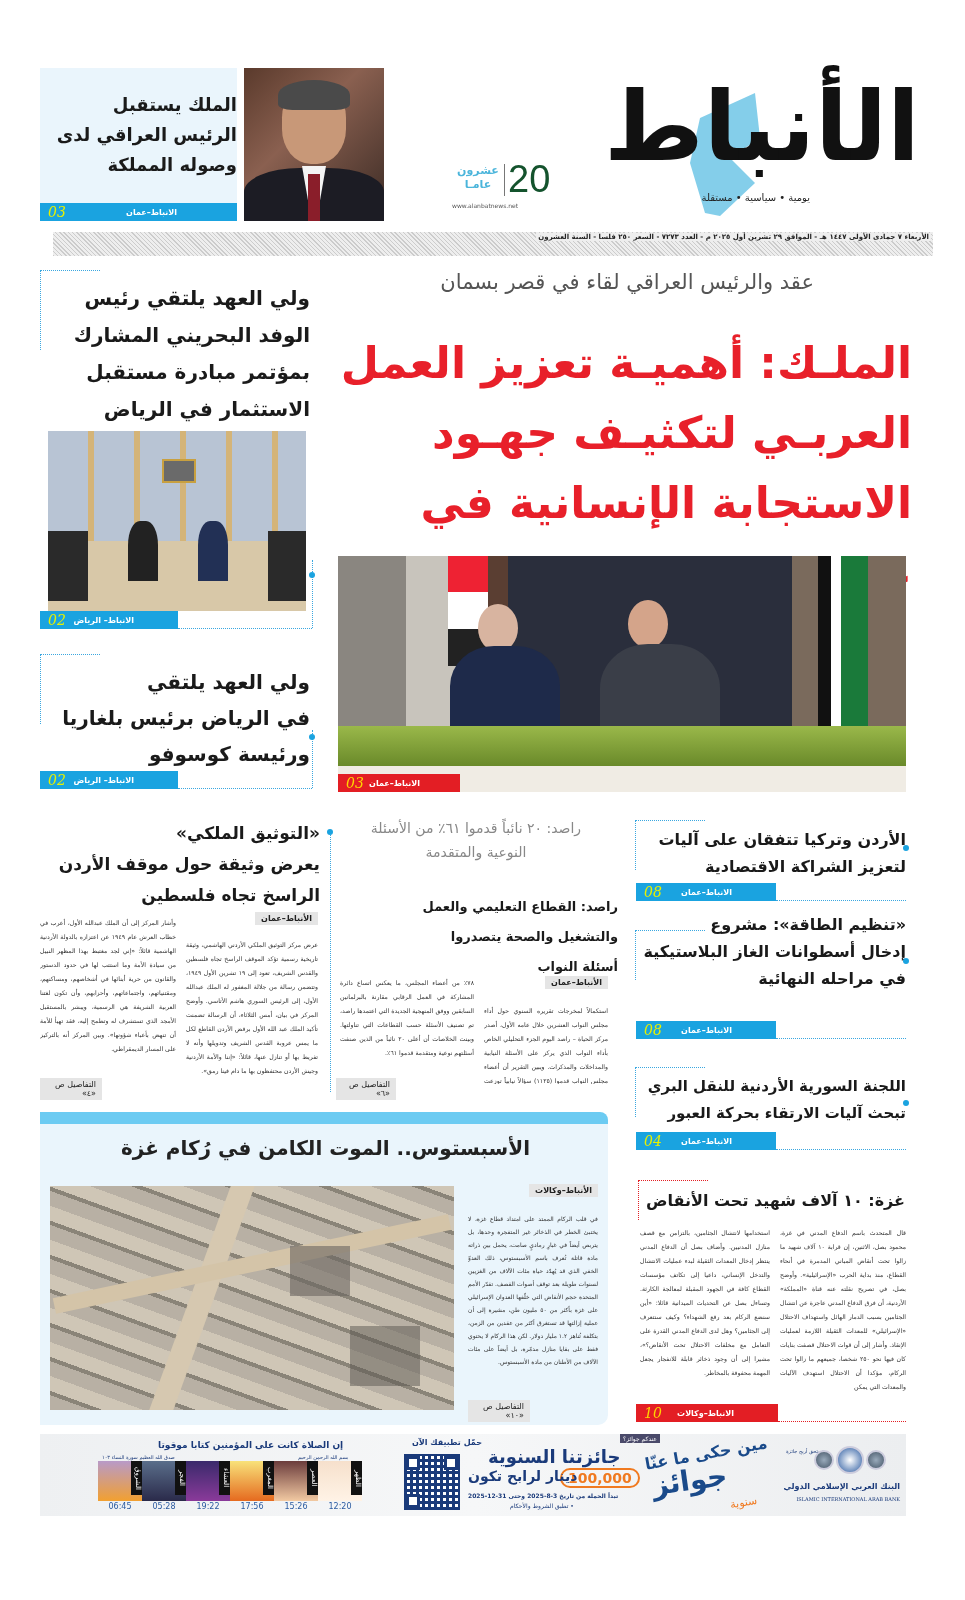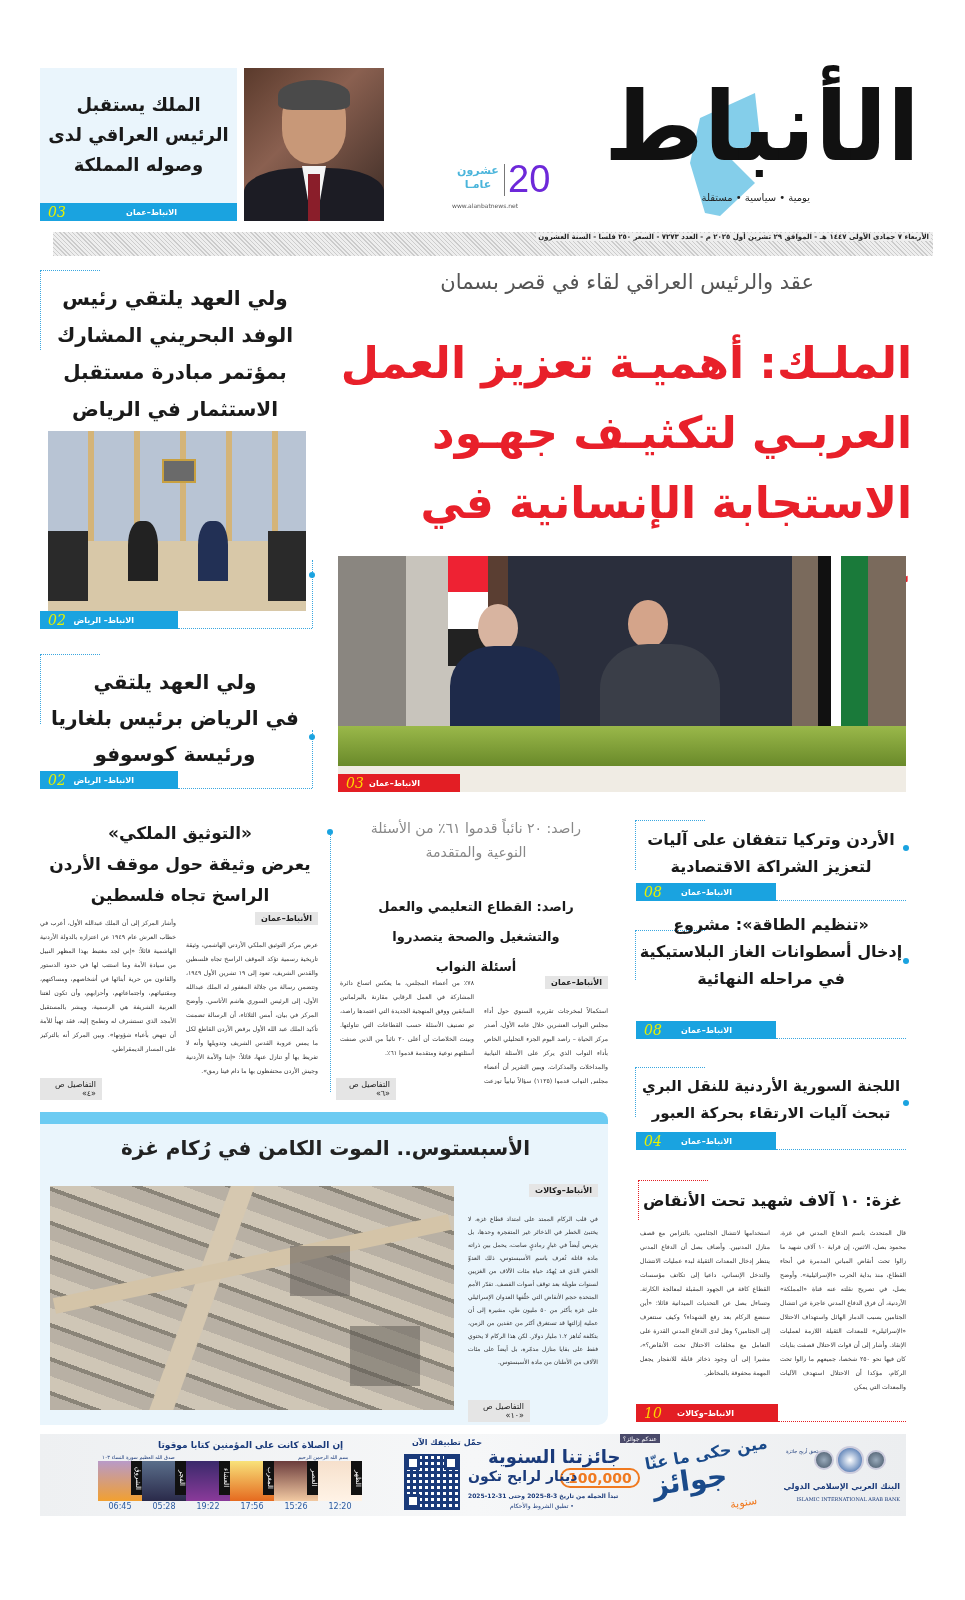--- a/index.html
+++ b/index.html
@@ -1,18 +1,18 @@
 <!DOCTYPE html>
 <html><head>
 <meta charset="utf-8">
 <style>
 *{box-sizing:border-box;margin:0;padding:0}
 body{width:965px;height:1600px;background:#fff;font-family:"DejaVu Sans",sans-serif;position:relative;overflow:hidden;direction:rtl;color:#1a1a1a}
 .abs{position:absolute}
-.hl{font-weight:bold;text-align:center;line-height:1.38}
+.hl{font-weight:bold;text-align:right;line-height:1.38}
 .body-text{font-size:6.2px;line-height:14px;color:#333;text-align:justify}
 .tagbar{position:absolute;height:18px;background:#1aa3e0;display:flex;align-items:center;padding-right:60px;direction:rtl}
 .tagbar .src{color:#fff;font-size:8px;font-weight:bold}
 .tagbar .pg{position:absolute;left:8px;top:0;color:#e8f000;font-family:"DejaVu Serif",serif;font-style:italic;font-size:14px;line-height:18px}
 .tagbar.red{background:#e31e24}
 .dotline{position:absolute;border-top:1px dotted #3aa7e0}
 .dotv{position:absolute;border-right:1px dotted #3aa7e0}
 .dot{position:absolute;width:6px;height:6px;border-radius:50%;background:#1aa3e0}
 .srclabel{position:absolute;background:#e5e5e5;font-size:8px;font-weight:bold;padding:2px 6px;color:#222}
 .details{position:absolute;background:#e5e5e5;font-size:8px;padding:2px 6px;color:#222}
@@ -24,21 +24,21 @@
 <div class="abs" style="left:560px;top:68px;width:360px;height:150px;">
 
   <svg class="abs" style="left:100px;top:20px" width="130" height="130" viewBox="0 0 130 130">
     <path d="M40 30 L95 5 L100 50 L70 70 L95 95 L60 128 L45 125 L30 75 Z" fill="#6ec6e6" opacity="0.85"></path>
   </svg>
   <div class="abs" style="right:0;top:4px;font-size:96px;font-weight:bold;line-height:110px;color:#111;letter-spacing:-4px;">الأنباط</div>
   <div class="abs" style="right:110px;top:124px;font-size:10px;color:#222;">يومية • سياسية • مستقلة</div>
 </div>
 
 <div class="abs" style="left:452px;top:158px;width:110px;height:60px;">
-  <div class="abs" style="left:56px;top:0;font-size:38px;color:#6d28d9;font-family:'Liberation Sans',sans-serif;">20</div>
+  <div class="abs" style="left:56px;top:0;font-size:38px;color:#14532d;font-family:'Liberation Sans',sans-serif;">20</div>
   <div class="abs" style="left:52px;top:6px;width:1px;height:32px;background:#777"></div>
   <div class="abs" style="left:4px;top:6px;font-size:11px;color:#4bb5db;font-weight:bold;width:44px;text-align:center">عشرون</div>
   <div class="abs" style="left:4px;top:20px;font-size:11px;color:#4bb5db;font-weight:bold;width:44px;text-align:center">عامـا</div>
   <div class="abs" style="left:0;top:44px;font-size:6px;color:#555;direction:ltr;">www.alanbatnews.net</div>
 </div>
 
 <div class="abs" style="left:40px;top:68px;width:197px;height:153px;background:#eaf5fc;">
   <div class="hl" style="position:absolute;top:22px;width:100%;font-size:18px;line-height:30px;">
     <div>الملك يستقبل</div>
     <div>الرئيس العراقي لدى</div>

